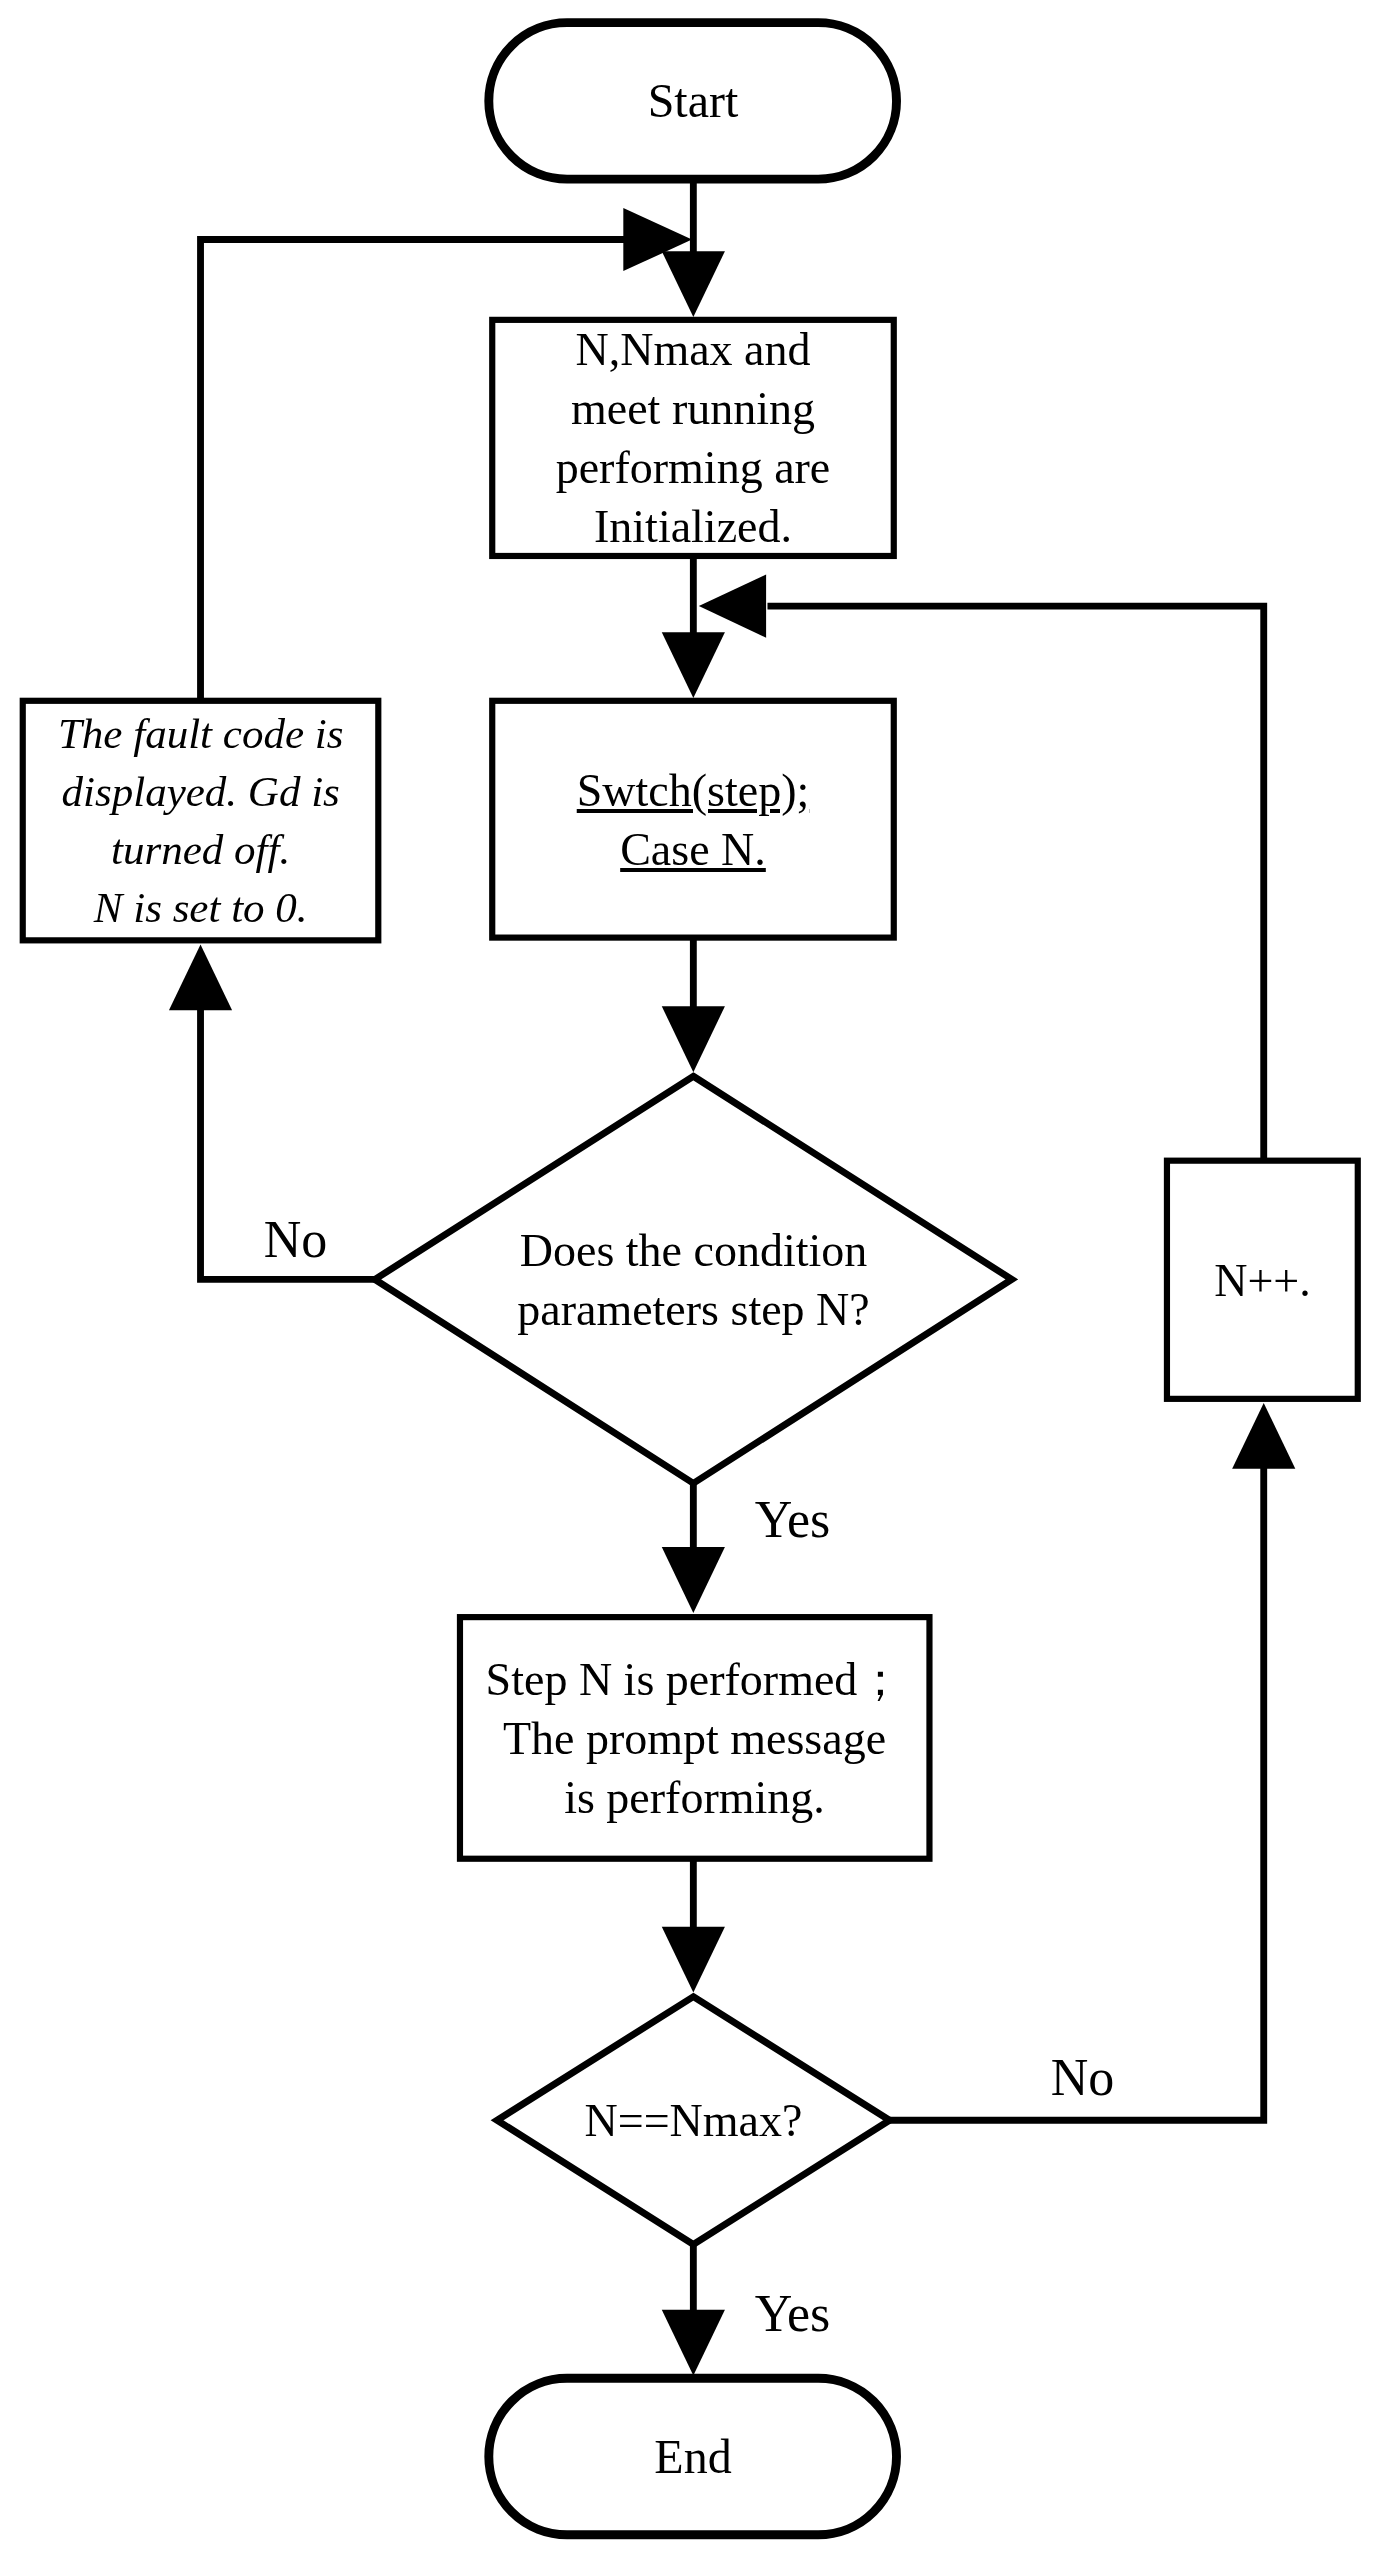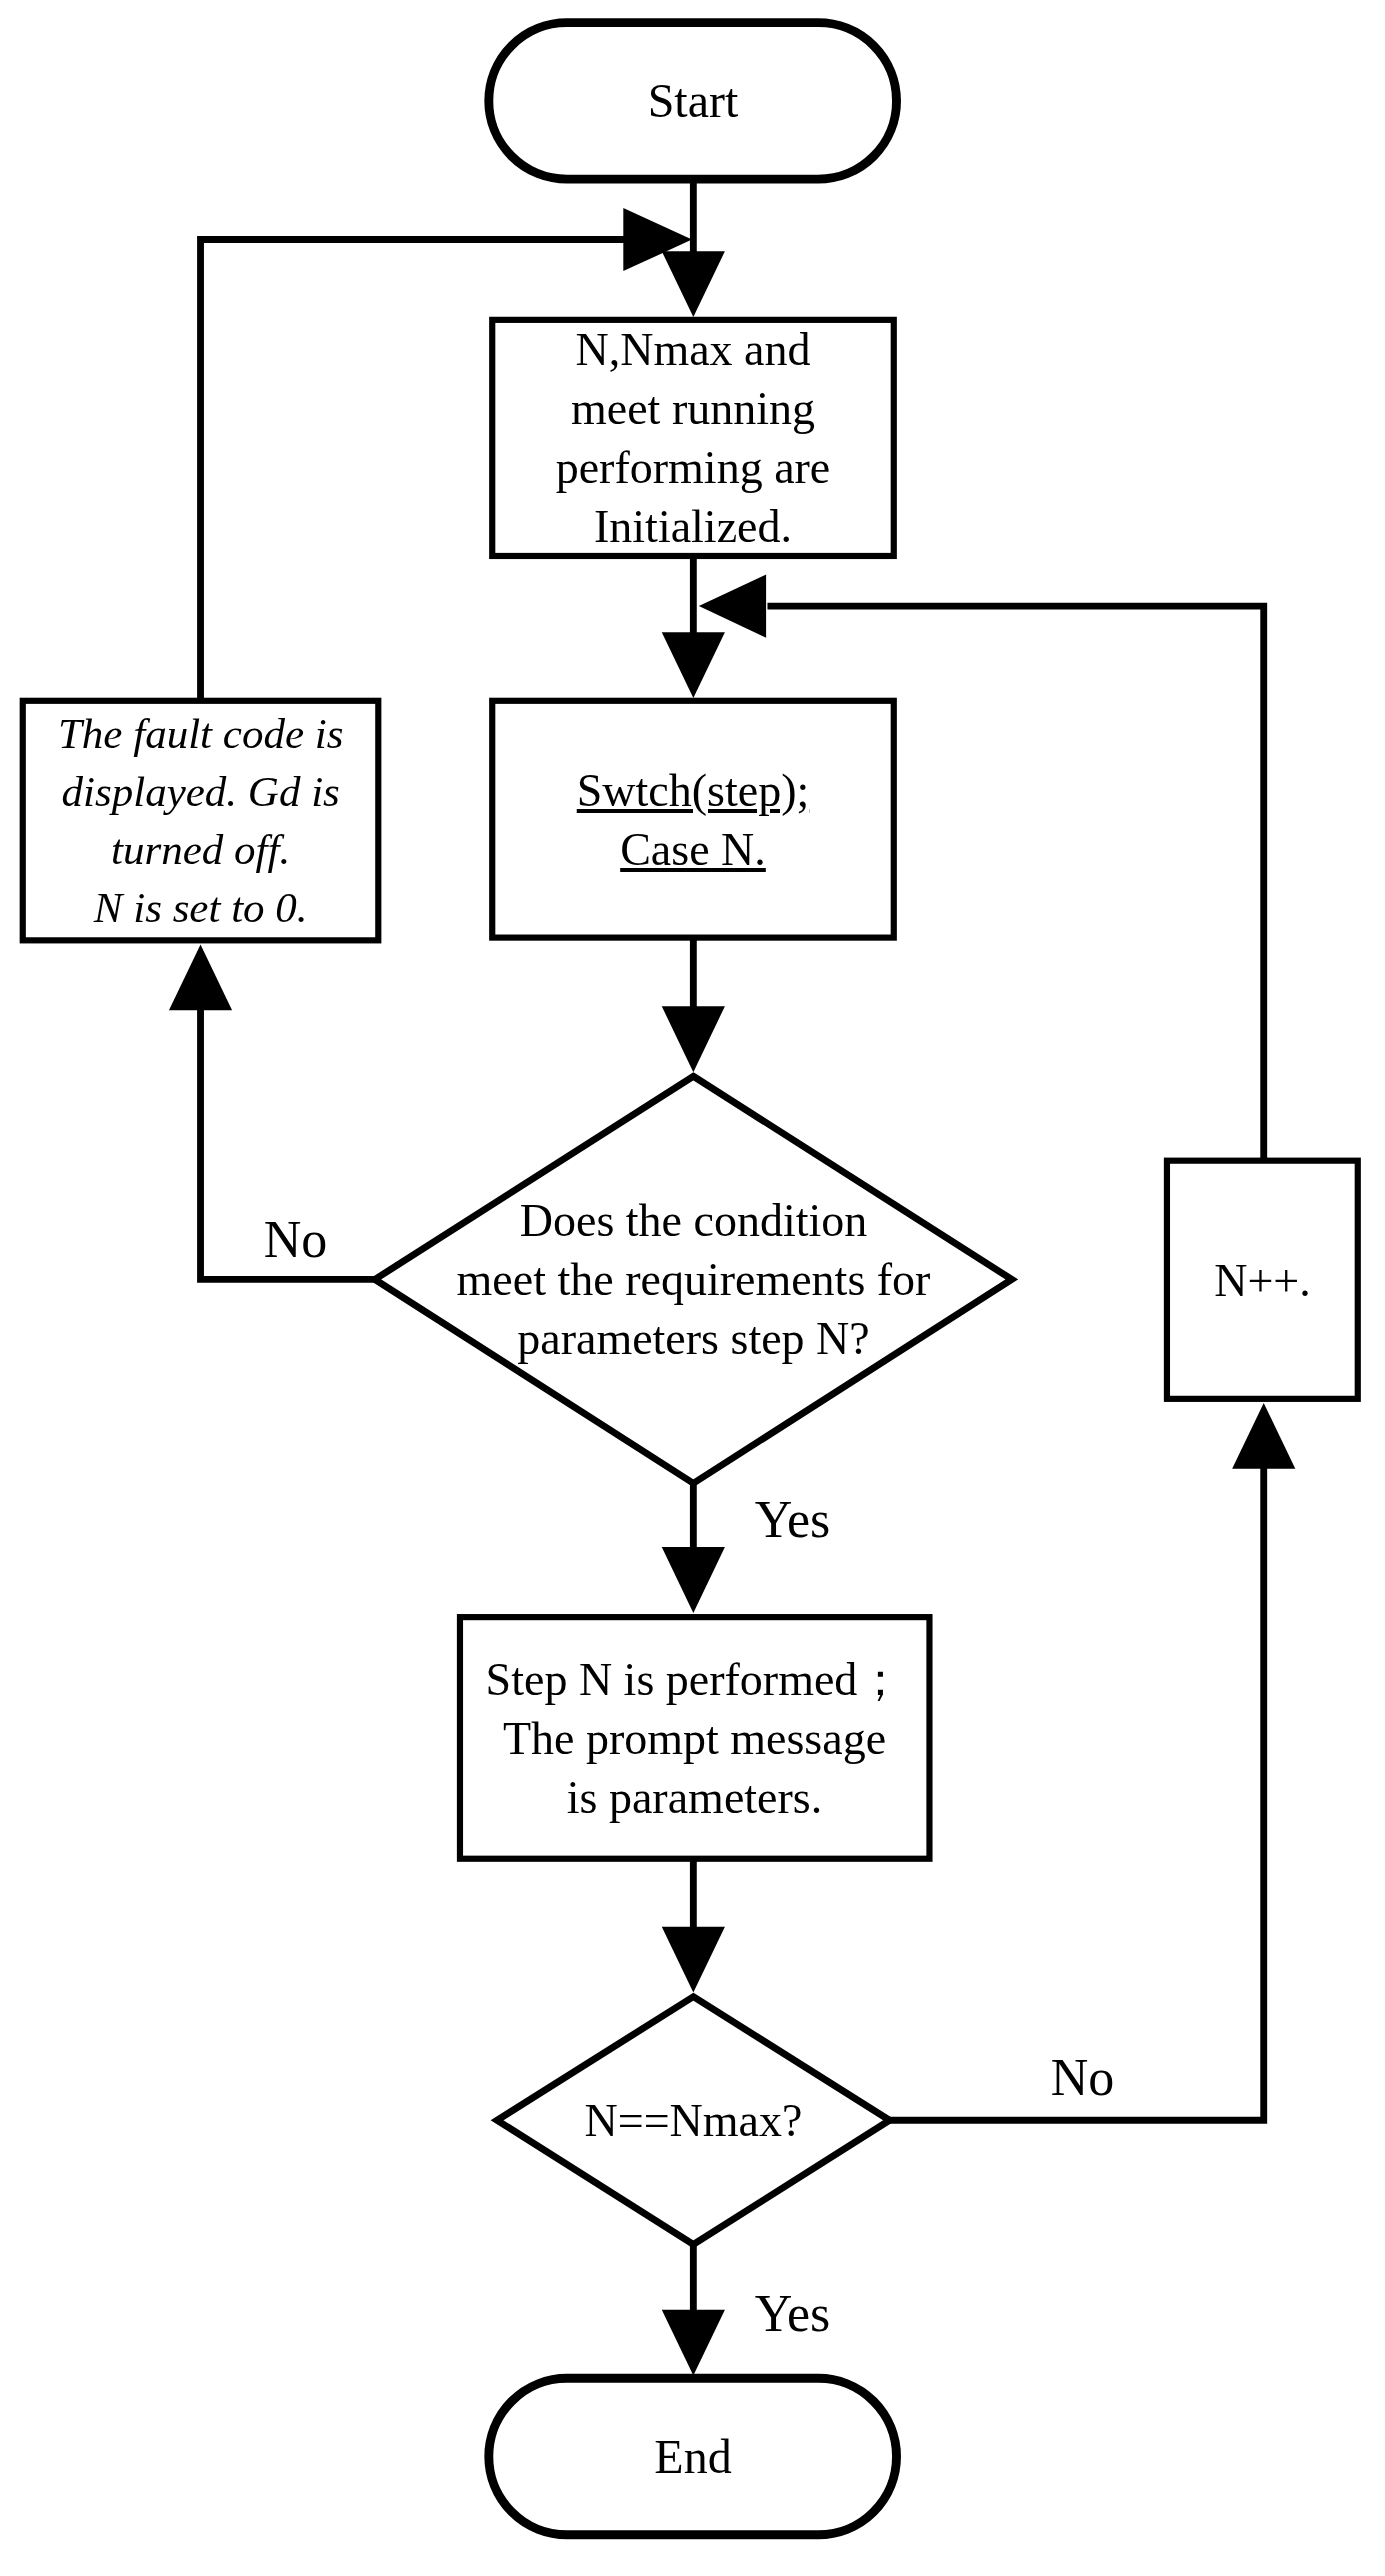--- a/index.html
+++ b/index.html
@@ -92,28 +92,27 @@
 
   <div class="node-text fault-text" style="left:22.7px; top:701px; width:356px; height:240px;font-style:italic;">
     <span>The fault code is</span>
     <span>displayed. Gd is</span>
     <span>turned off.</span>
     <span>N is set to 0.</span>
   </div>
 
   <div class="node-text" style="left:375px; top:1160px; width:637px; height:239px;">
     <span>Does the condition</span>
-    <span>meet the requirements for</span>
     <span>parameters step N?</span>
   </div>
 
   <div class="node-text" style="left:460px; top:1617px; width:469px; height:242px;">
     <span>Step N is performed；</span>
     <span>The prompt message</span>
-    <span>is parameters.</span>
+    <span>is performing.</span>
   </div>
 
   <div class="node-text" style="left:497px; top:2065px; width:393px; height:110px;">
     <span>N==Nmax?</span>
   </div>
 
   <div class="node-text" style="left:1167px; top:1161px; width:191px; height:238px;">
     <span>N++.</span>
   </div>
 

